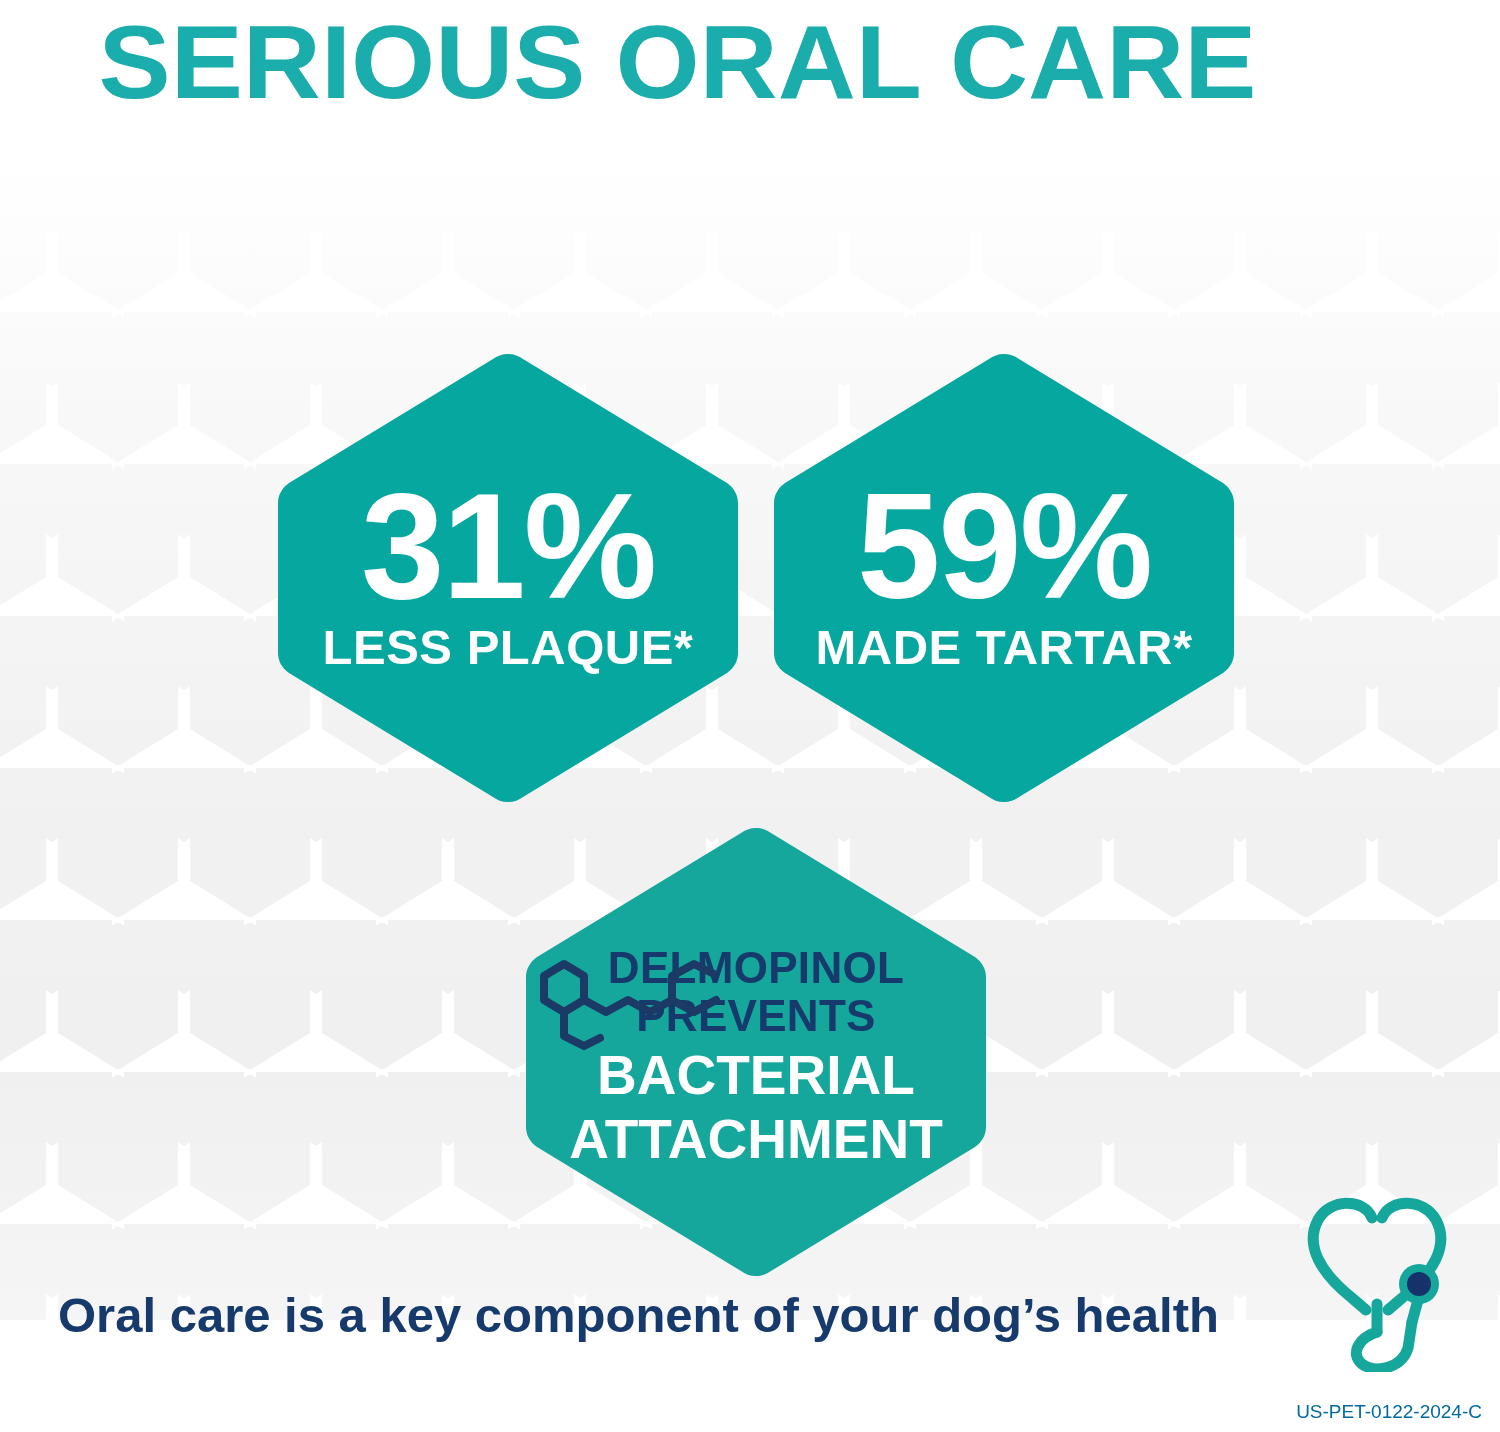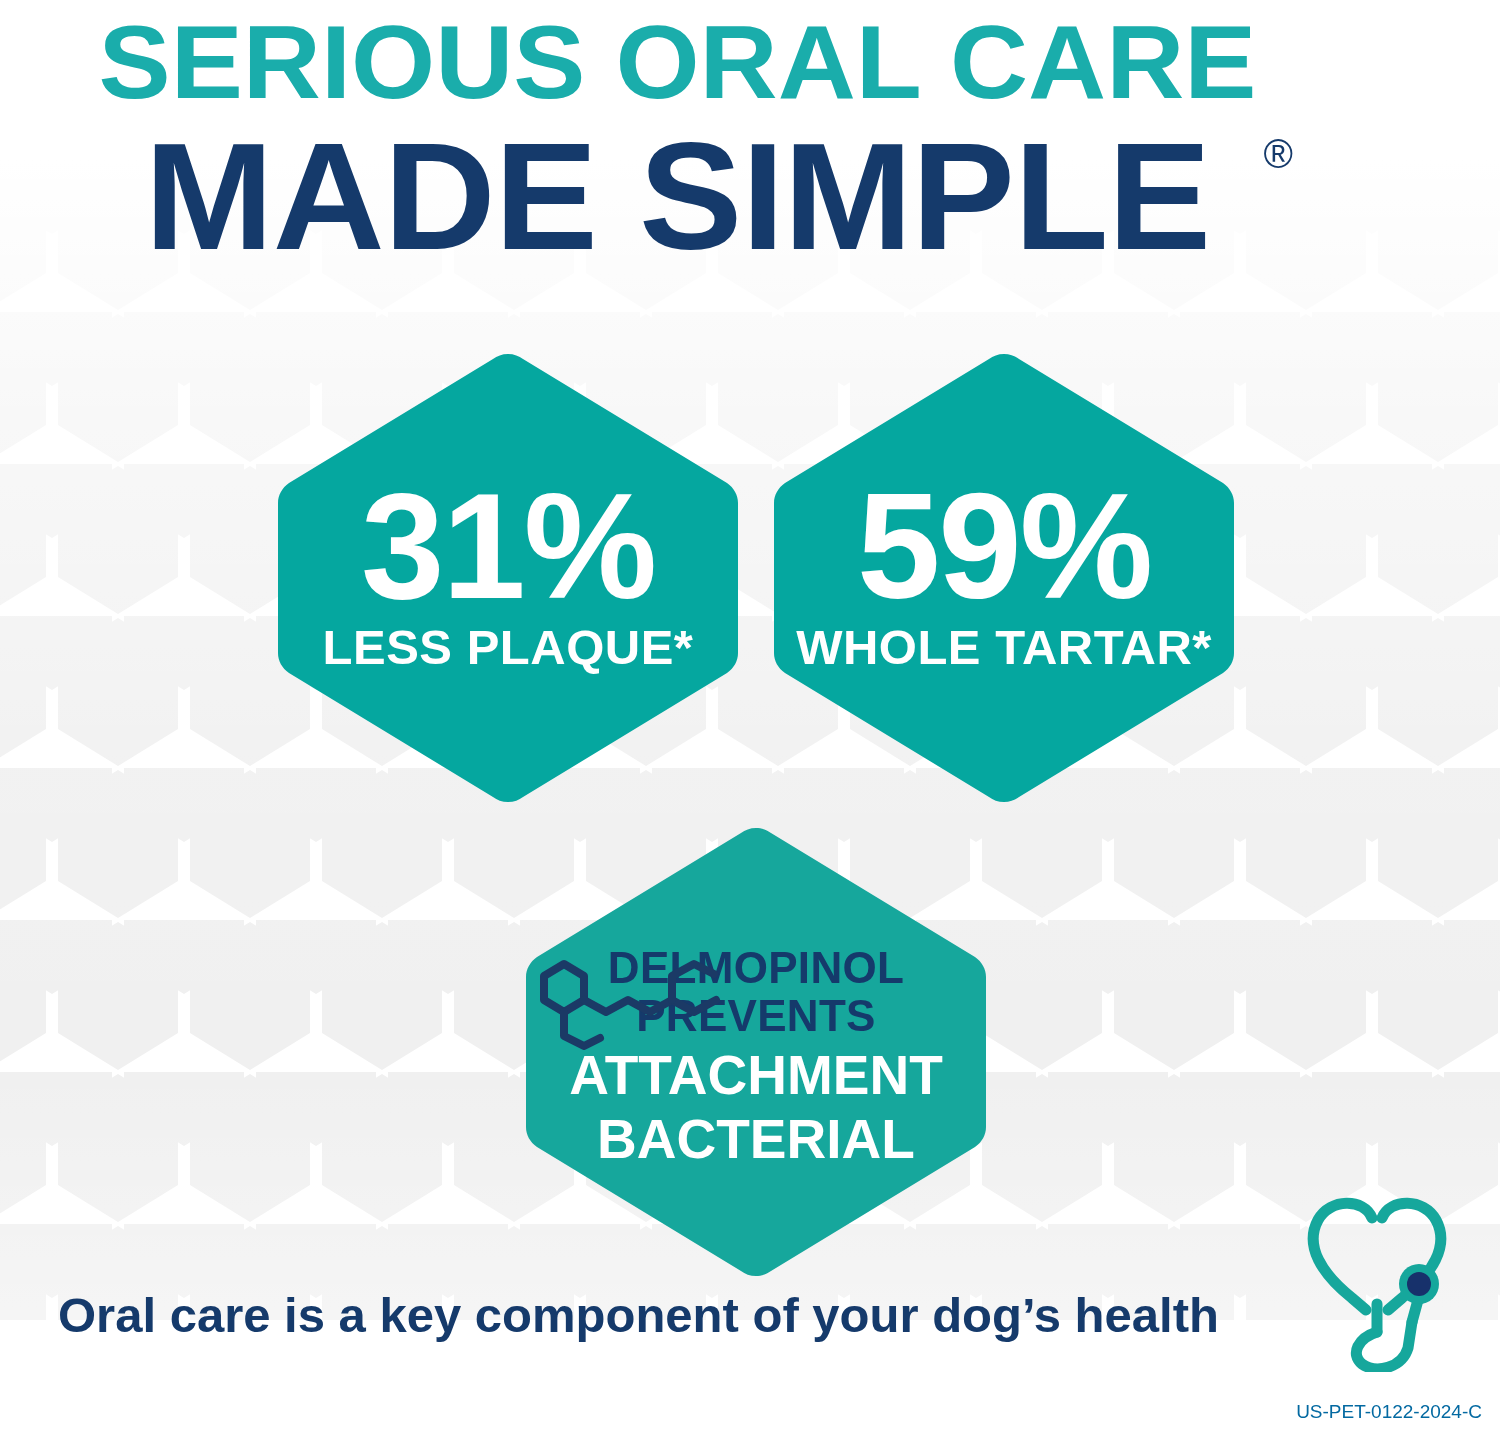--- a/index.html
+++ b/index.html
@@ -206,24 +206,20 @@
         <stop offset="78%" stop-color="#ffffff" stop-opacity="0"></stop>
         <stop offset="100%" stop-color="#ffffff" stop-opacity="0.35"></stop>
       </linearGradient>
     </defs>
     <rect x="0" y="0" width="1680" height="1160" fill="url(#hexpat)"></rect>
     <rect x="0" y="0" width="1680" height="1160" fill="url(#hexfade)"></rect>
   </svg>
 
   <div class="headline">
     <span class="headline-line1">SERIOUS ORAL CARE</span>
-    <span class="headline-line2-wrap">
-      <span class="headline-line2">MADE SIMPLE</span>
-      <span class="reg-mark">®</span>
-    </span>
   </div>
 
   <div class="hex hex-a">
     <svg width="472" height="460" viewBox="0 0 472 460">
       <path d="M236 6
                C242 6 247 8 251 11
                L455 135 C462 140 466 147 466 155
                L466 305 C466 313 462 320 455 325
                L251 449 C247 452 242 454 236 454
                C230 454 225 452 221 449
@@ -244,41 +240,41 @@
                L455 135 C462 140 466 147 466 155
                L466 305 C466 313 462 320 455 325
                L251 449 C247 452 242 454 236 454
                C230 454 225 452 221 449
                L17 325 C10 320 6 313 6 305
                L6 155 C6 147 10 140 17 135
                L221 11 C225 8 230 6 236 6 Z" fill="#05a79f"></path>
     </svg>
     <div class="hex-content">
       <span class="stat-number">59%</span>
-      <span class="stat-label">WHOLE TARTAR*</span>
+      <span class="stat-label">MADE TARTAR*</span>
     </div>
   </div>
 
   <div class="hex hex-c">
     <svg width="472" height="460" viewBox="0 0 472 460">
       <path d="M236 6
                C242 6 247 8 251 11
                L455 135 C462 140 466 147 466 155
                L466 305 C466 313 462 320 455 325
                L251 449 C247 452 242 454 236 454
                C230 454 225 452 221 449
                L17 325 C10 320 6 313 6 305
                L6 155 C6 147 10 140 17 135
                L221 11 C225 8 230 6 236 6 Z" fill="#16a79c"></path>
     </svg>
     <div class="hex-content">
       <span class="mol-title">DELMOPINOL</span>
       <span class="mol-title">PREVENTS</span>
+      <span class="mol-emph">BACTERIAL</span>
       <span class="mol-emph">ATTACHMENT</span>
-      <span class="mol-emph">BACTERIAL</span>
 
       <svg class="mol-figure" width="216" height="100" viewBox="0 0 216 100">
         <g fill="none" stroke="#1b3a66" stroke-width="8" stroke-linecap="round" stroke-linejoin="round">
 
           <path d="M24 26 L44 14 L64 26 L64 50 L44 62 L24 50 Z"></path>
 
           <path d="M44 62 L44 86 L64 96 L80 88"></path>
 
           <path d="M64 50 L86 62 L108 50 L130 62 L152 50 L174 62 L196 50"></path>
 

